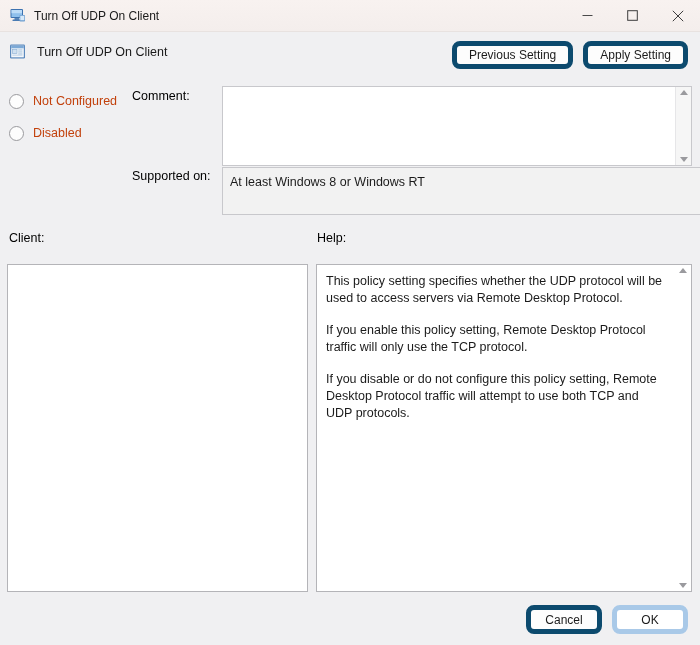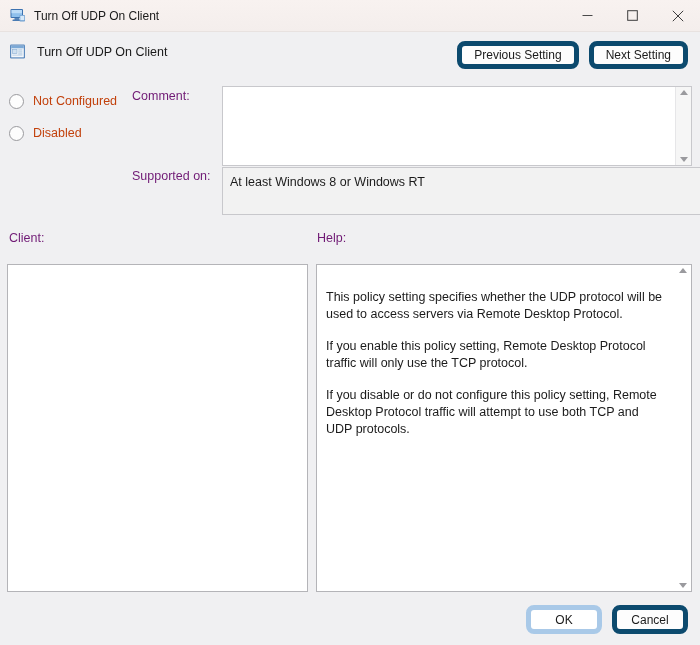--- a/index.html
+++ b/index.html
@@ -62,21 +62,21 @@
     flex: 0 0 auto; position: relative;
   }
   .radio.checked { border: none; background: #0067c0; }
   .radio.checked::after {
     content: ""; position: absolute; left: 50%; top: 50%;
     width: 6px; height: 6px; border-radius: 50%;
     background: #ffffff; transform: translate(-50%, -50%);
   }
   .radio-label { font-size: 12.5px; color: #c2410c; margin-left: 9px; white-space: nowrap; }
 
-  .field-label { position: absolute; font-size: 12.5px; color: #701a75; white-space: nowrap; }
+  .field-label { position: absolute; font-size: 12.5px; color: #000000; white-space: nowrap; }
   #comment-label { left: 132px; top: 89px; }
   #supported-label { left: 132px; top: 169px; }
 
   .txtbox {
     position: absolute;
     border: 1px solid #c8c8cc;
     background: #ffffff;
     display: flex;
   }
   .txtbox .content {
@@ -109,21 +109,21 @@
   .panel {
     position: absolute;
     border: 1px solid #b4b4b8;
     background: #ffffff;
     display: flex;
   }
   #options-panel { left: 7px; top: 264px; width: 301px; height: 328px; }
   #help-panel { left: 316px; top: 264px; width: 376px; height: 328px; }
   #help-panel .content {
     flex: 1; min-width: 0;
-    padding: 24px 10px 8px 9px;
+    padding: 8px 10px 8px 9px;
     font-size: 12.5px; color: #1b1b1b; line-height: 17px;
     overflow: hidden;
   }
   #help-panel .content p { margin: 0 0 15px 0; }
   #help-panel .content p:last-child { margin-bottom: 8px; }
   #options-panel .content { flex: 1; }
 
   
   #footer { position: absolute; right: 12px; top: 605px; display: flex; gap: 10px; }
   #footer .btn { height: 29px; min-width: 76px; padding: 0 14px; }
@@ -180,21 +180,21 @@
           <rect x="9.2" y="6.4" width="4.2" height="1.1" fill="#a9c5e0"></rect>
           <rect x="9.2" y="8.4" width="4.2" height="1.1" fill="#a9c5e0"></rect>
           <rect x="9.2" y="10.4" width="4.2" height="1.1" fill="#a9c5e0"></rect>
           <rect x="3.4" y="11.6" width="10" height="1.1" fill="#c2d5e8"></rect>
         </svg>
       </span>
       <span class="hdr-title">Turn Off UDP On Client</span>
     </div>
     <div id="header-buttons">
       <div class="btn">Previous Setting</div>
-      <div class="btn">Next Setting</div>
+      <div class="btn">Apply Setting</div>
     </div>
   </div>
 
   <div id="state-group">
     <div class="radio-row">
       <span class="radio"></span>
       <span class="radio-label">Not Configured</span>
     </div>
     <div class="radio-row">
       <span class="radio"></span>
@@ -232,17 +232,17 @@
       <p>If you enable this policy setting, Remote Desktop Protocol traffic will only use the TCP protocol.</p>
       <p>If you disable or do not configure this policy setting, Remote Desktop Protocol traffic will attempt to use both TCP and UDP protocols.</p>
     </div>
     <div class="vscroll plain">
       <span class="arrow up"></span>
       <span class="arrow down"></span>
     </div>
   </div>
 
   <div id="footer">
+    <div class="btn">Cancel</div>
     <div class="btn default">OK</div>
-    <div class="btn">Cancel</div>
   </div>
 
 </div>
 
 </body></html>

